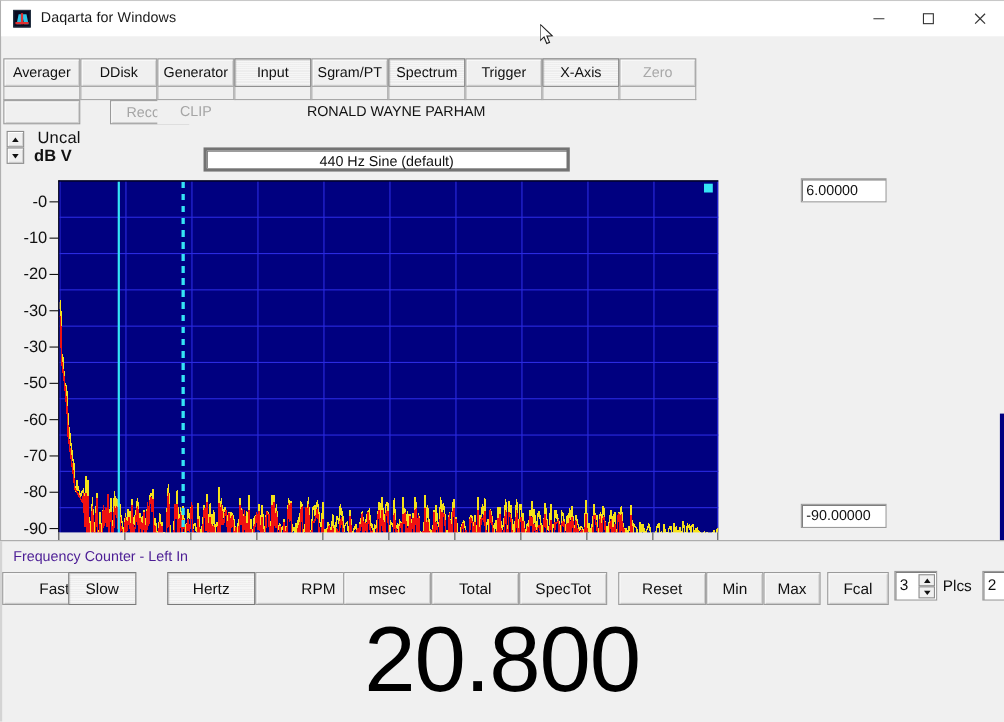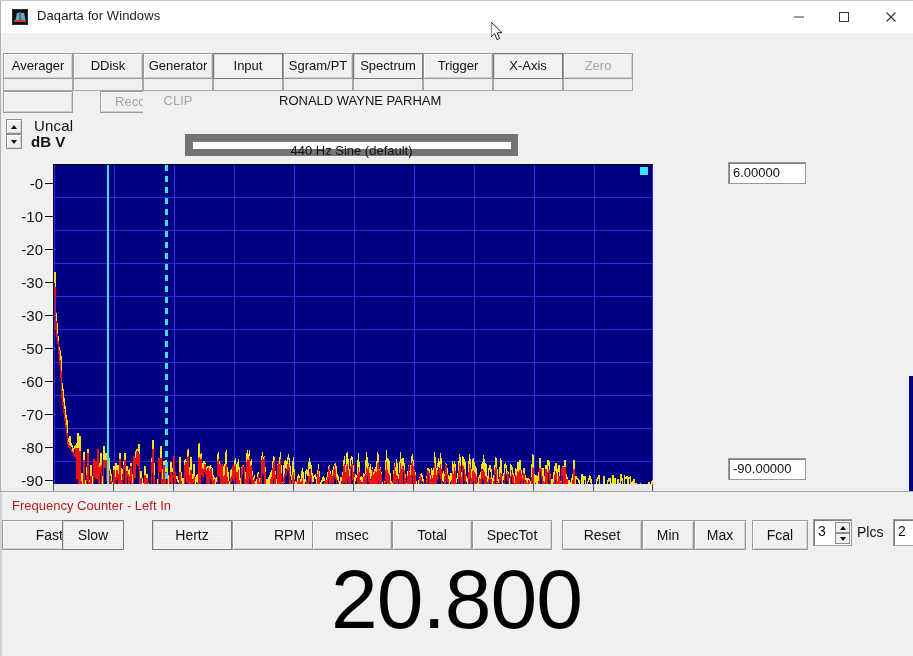--- a/index.html
+++ b/index.html
@@ -64,21 +64,21 @@
             background:#f0f0f0;border:1px solid #8d8d8d;
             box-shadow: inset 1px 1px 0 #ffffff, inset -1px -1px 0 #d2d2d2;}
   .spin .sb.top{top:0;} .spin .sb.bot{top:15px;}
   .spin .ar{position:absolute;left:50%;width:0;height:0;}
   .ar.up{top:5px;margin-left:-3px;border-left:3px solid transparent;border-right:3px solid transparent;border-bottom:4px solid #111;}
   .ar.dn{top:5px;margin-left:-3px;border-left:3px solid transparent;border-right:3px solid transparent;border-top:4px solid #111;}
   .uncal{position:absolute;left:33px;top:117px;font-size:15px;color:#111;line-height:16px;letter-spacing:0.2px;}
   .dbv{position:absolute;left:30px;top:133px;font-size:15px;font-weight:bold;color:#111;line-height:16px;}
 
   .genfield{position:absolute;left:184px;top:133px;width:333px;height:22px;box-sizing:border-box;
-            background:#ffffff;border:7px solid #737373;
+            background:#ffffff;border:3px solid #737373;
             box-shadow: inset 1px 1px 0 #7e7e7e;
             font-size:13px;color:#111;text-align:center;line-height:20px;}
 
   
   .valbox{position:absolute;width:78px;height:22px;box-sizing:border-box;background:#ffffff;
           border:1px solid #9a9a9a;box-shadow: inset 1px 1px 0 #7e7e7e;
           font-size:13px;color:#111;line-height:20px;padding-left:4px;}
   .valtop{left:727px;top:161px;}
   .valbot{left:727px;top:457px;}
 
@@ -99,21 +99,21 @@
   .ytickmark{position:absolute;right:0;width:8px;height:1px;background:#111;}
 
   .axisbottom{position:absolute;left:52px;top:483px;width:601px;height:9px;background:#e8e8e8;}
   .xtick{position:absolute;top:0;width:1px;height:8px;background:#555;}
 
   .rightstrip{position:absolute;left:908px;top:375px;width:5px;height:116px;background:#000080;}
 
   
   .fcwin{position:absolute;left:0;top:491px;width:913px;height:165px;background:#f0f0f0;
          border-top:1px solid #a6a6a6;box-sizing:border-box;}
-  .fc-title{position:absolute;left:12px;top:6px;font-size:13px;color:#b91c1c;}
+  .fc-title{position:absolute;left:12px;top:6px;font-size:13px;color:#4c1d95;}
   .fc-left-edge{position:absolute;left:0;top:0;width:2px;height:165px;background:#d4d4d4;}
   .fcbtnrow{position:absolute;left:0;top:28px;width:913px;height:30px;}
   .fcbtn{position:absolute;top:0;height:30px;box-sizing:border-box;background:#f0f0f0;
          border:1px solid #9a9a9a;box-shadow: inset 1px 1px 0 #ffffff, inset -1px -1px 0 #cfcfcf;
          font-size:14px;color:#111;text-align:center;line-height:28px;cursor:default;}
   .fcbtn.sel{background:repeating-linear-gradient(0deg, rgba(255,255,255,0) 0 1px, rgba(0,0,0,0.035) 1px 2px),#f6f6f6;
              border:1px solid #7a7a7a;box-shadow: inset 1px 1px 0 rgba(0,0,0,0.10);}
   .plcsbox{position:absolute;left:813px;top:519px;width:39px;height:27px;box-sizing:border-box;
            background:#ffffff;border:1px solid #9a9a9a;box-shadow: inset 1px 1px 0 #7e7e7e;}
   .plcsval{position:absolute;left:4px;top:3px;font-size:14px;color:#111;}

